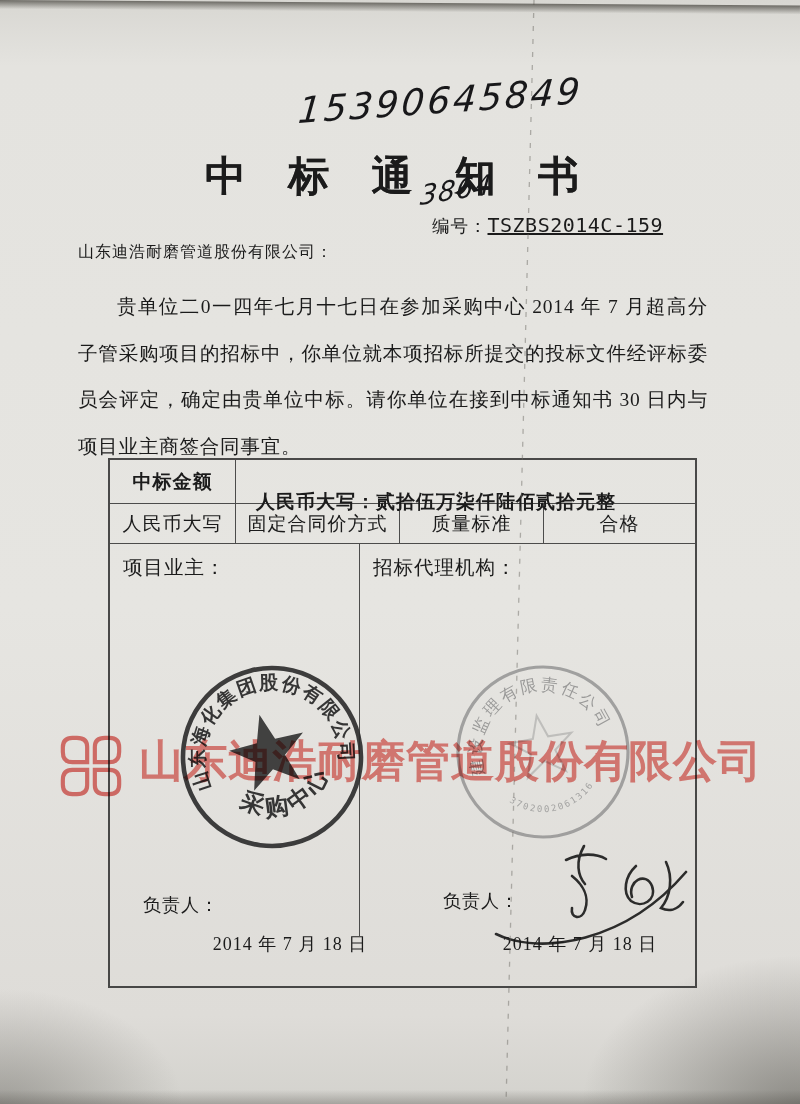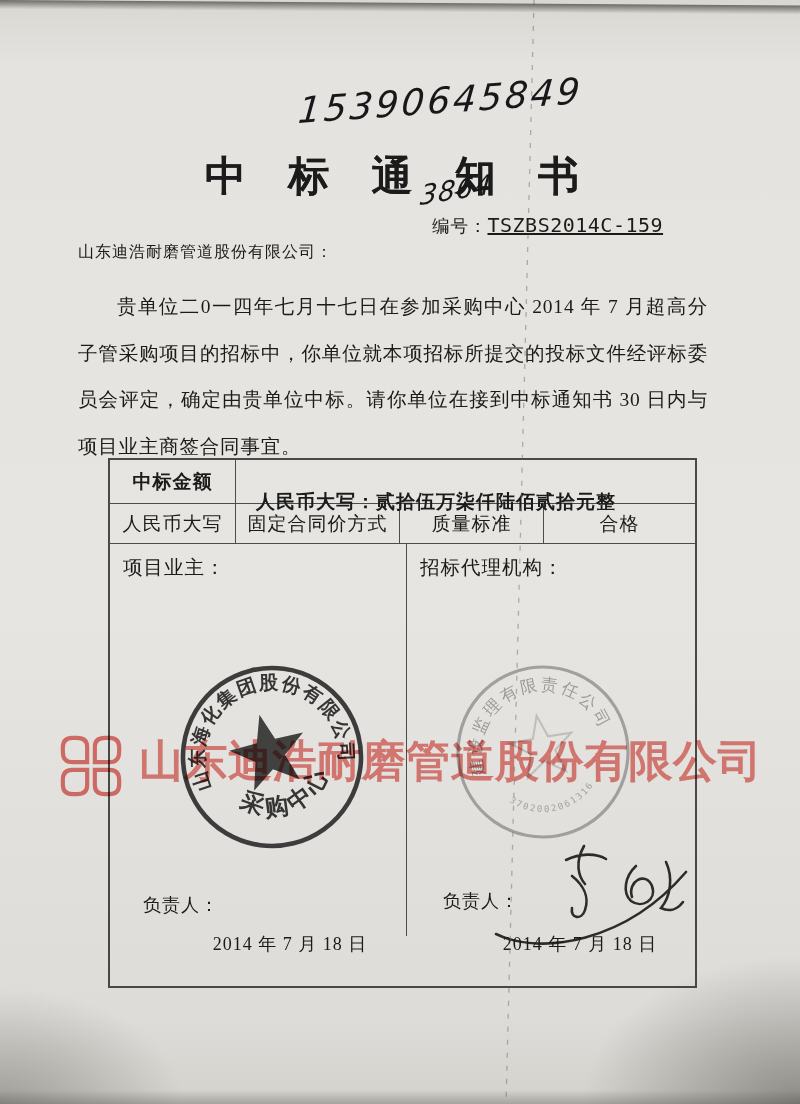--- a/index.html
+++ b/index.html
@@ -83,21 +83,21 @@
       <div class="cell ctr" style="width:126px;">中标金额</div>
       <div class="cell pad" style="flex:1;margin-top:40px;">人民币大写：贰拾伍万柒仟陆佰贰拾元整</div>
     </div>
     <div class="row r3">
       <div class="cell ctr" style="width:126px;">人民币大写</div>
       <div class="cell ctr" style="width:164px;">固定合同价方式</div>
       <div class="cell ctr" style="width:144px;">质量标准</div>
       <div class="cell ctr" style="flex:1;">合格</div>
     </div>
     <div class="row r4">
-      <div class="cell" style="width:297px;">项目业主：</div>
+      <div class="cell" style="width:250px;">项目业主：</div>
       <div class="cell" style="flex:1;">招标代理机构：</div>
     </div>
   </div>
 
   <svg class="abs stamp" style="left:170px;top:653px;" width="205" height="210" viewBox="0 0 205 210">
     <g transform="rotate(-14 102 104)" opacity=".9">
       <circle cx="102" cy="104" r="89" fill="none" stroke="#2b2b2b" stroke-width="4.6"></circle>
       <g transform="translate(100,100)">
         <path d="M0,-40 L9.4,-12.9 L38,-12.4 L15.2,4.9 L23.5,32.4 L0,16 L-23.5,32.4 L-15.2,4.9 L-38,-12.4 L-9.4,-12.9 Z" fill="#1f1f1f" opacity=".92"></path>
       </g>

